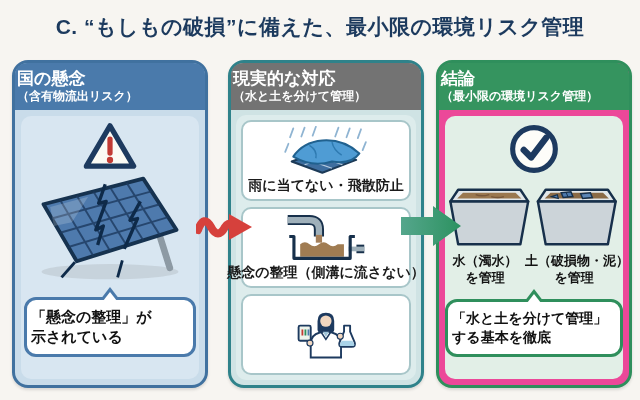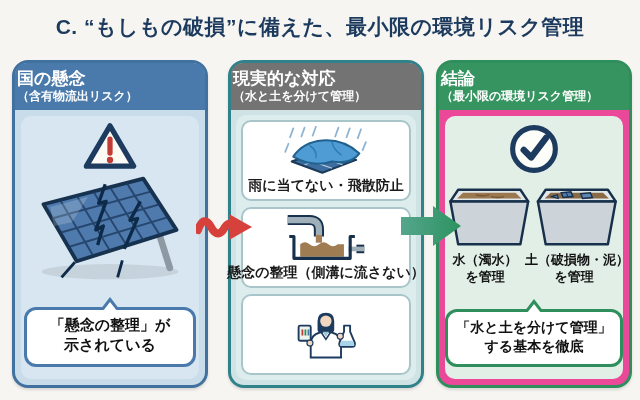--- a/index.html
+++ b/index.html
@@ -31,41 +31,41 @@
     color:#ffffff;
   }
   .panel-concern    .panel-header { background:#4a7aab; }
   .panel-response   .panel-header { background:#737373; }
   .panel-conclusion .panel-header { background:#35945f; }
   .panel-header .t { display:block; font-size:17px; font-weight:bold; line-height:1.2; }
   .panel-header .s { display:block; font-size:12px; font-weight:bold; line-height:1.3; }
 
   .panel-body {
     flex:1; margin:6px; border-radius:10px;
-    display:flex; flex-direction:column; align-items:center;font-family:Liberation Mono, monospace;
+    display:flex; flex-direction:column; align-items:center;
   }
   .panel-concern    .panel-body { background:#d8e6f1; }
   .panel-response   .panel-body { background:#ddecec; margin:5px; padding:5px; gap:6px; }
   .panel-conclusion .panel-body { background:#e2efe7; }
 
   .resp-box {
     background:#ffffff; border:2px solid #a8c6c9; border-radius:10px;
     width:100%; box-sizing:border-box; flex:1;
     display:flex; flex-direction:column; align-items:center; justify-content:center;
     padding:2px 1px;
   }
   .resp-caption {
     font-size:14px; font-weight:bold; color:#1b1b1b;
     white-space:nowrap; margin-top:1px;
   }
 
   .bubble {
     position:relative; background:#ffffff; border-radius:12px;
-    text-align:center; font-weight:bold; font-size:15px; color:#111111;
-    line-height:1.35; padding:7px 4px; margin-top:auto; margin-bottom:12px;
+    font-weight:bold; font-size:15px; color:#111111;
+    line-height:1.35; padding:7px 4px; margin-top:auto; margin-bottom:22px;
   }
   .bubble span { display:block; }
   .bubble-blue  { border:3px solid #4a7aab; width:158px; }
   .bubble-green { border:3px solid #2f8f5c; width:164px; font-size:14px; }
   .bubble::before {
     content:""; position:absolute; top:-13px; left:50%; margin-left:-10px;
     width:0; height:0; border-left:10px solid transparent; border-right:10px solid transparent;
   }
   .bubble-blue::before  { border-bottom:13px solid #4a7aab; }
   .bubble-green::before { border-bottom:13px solid #2f8f5c; }

